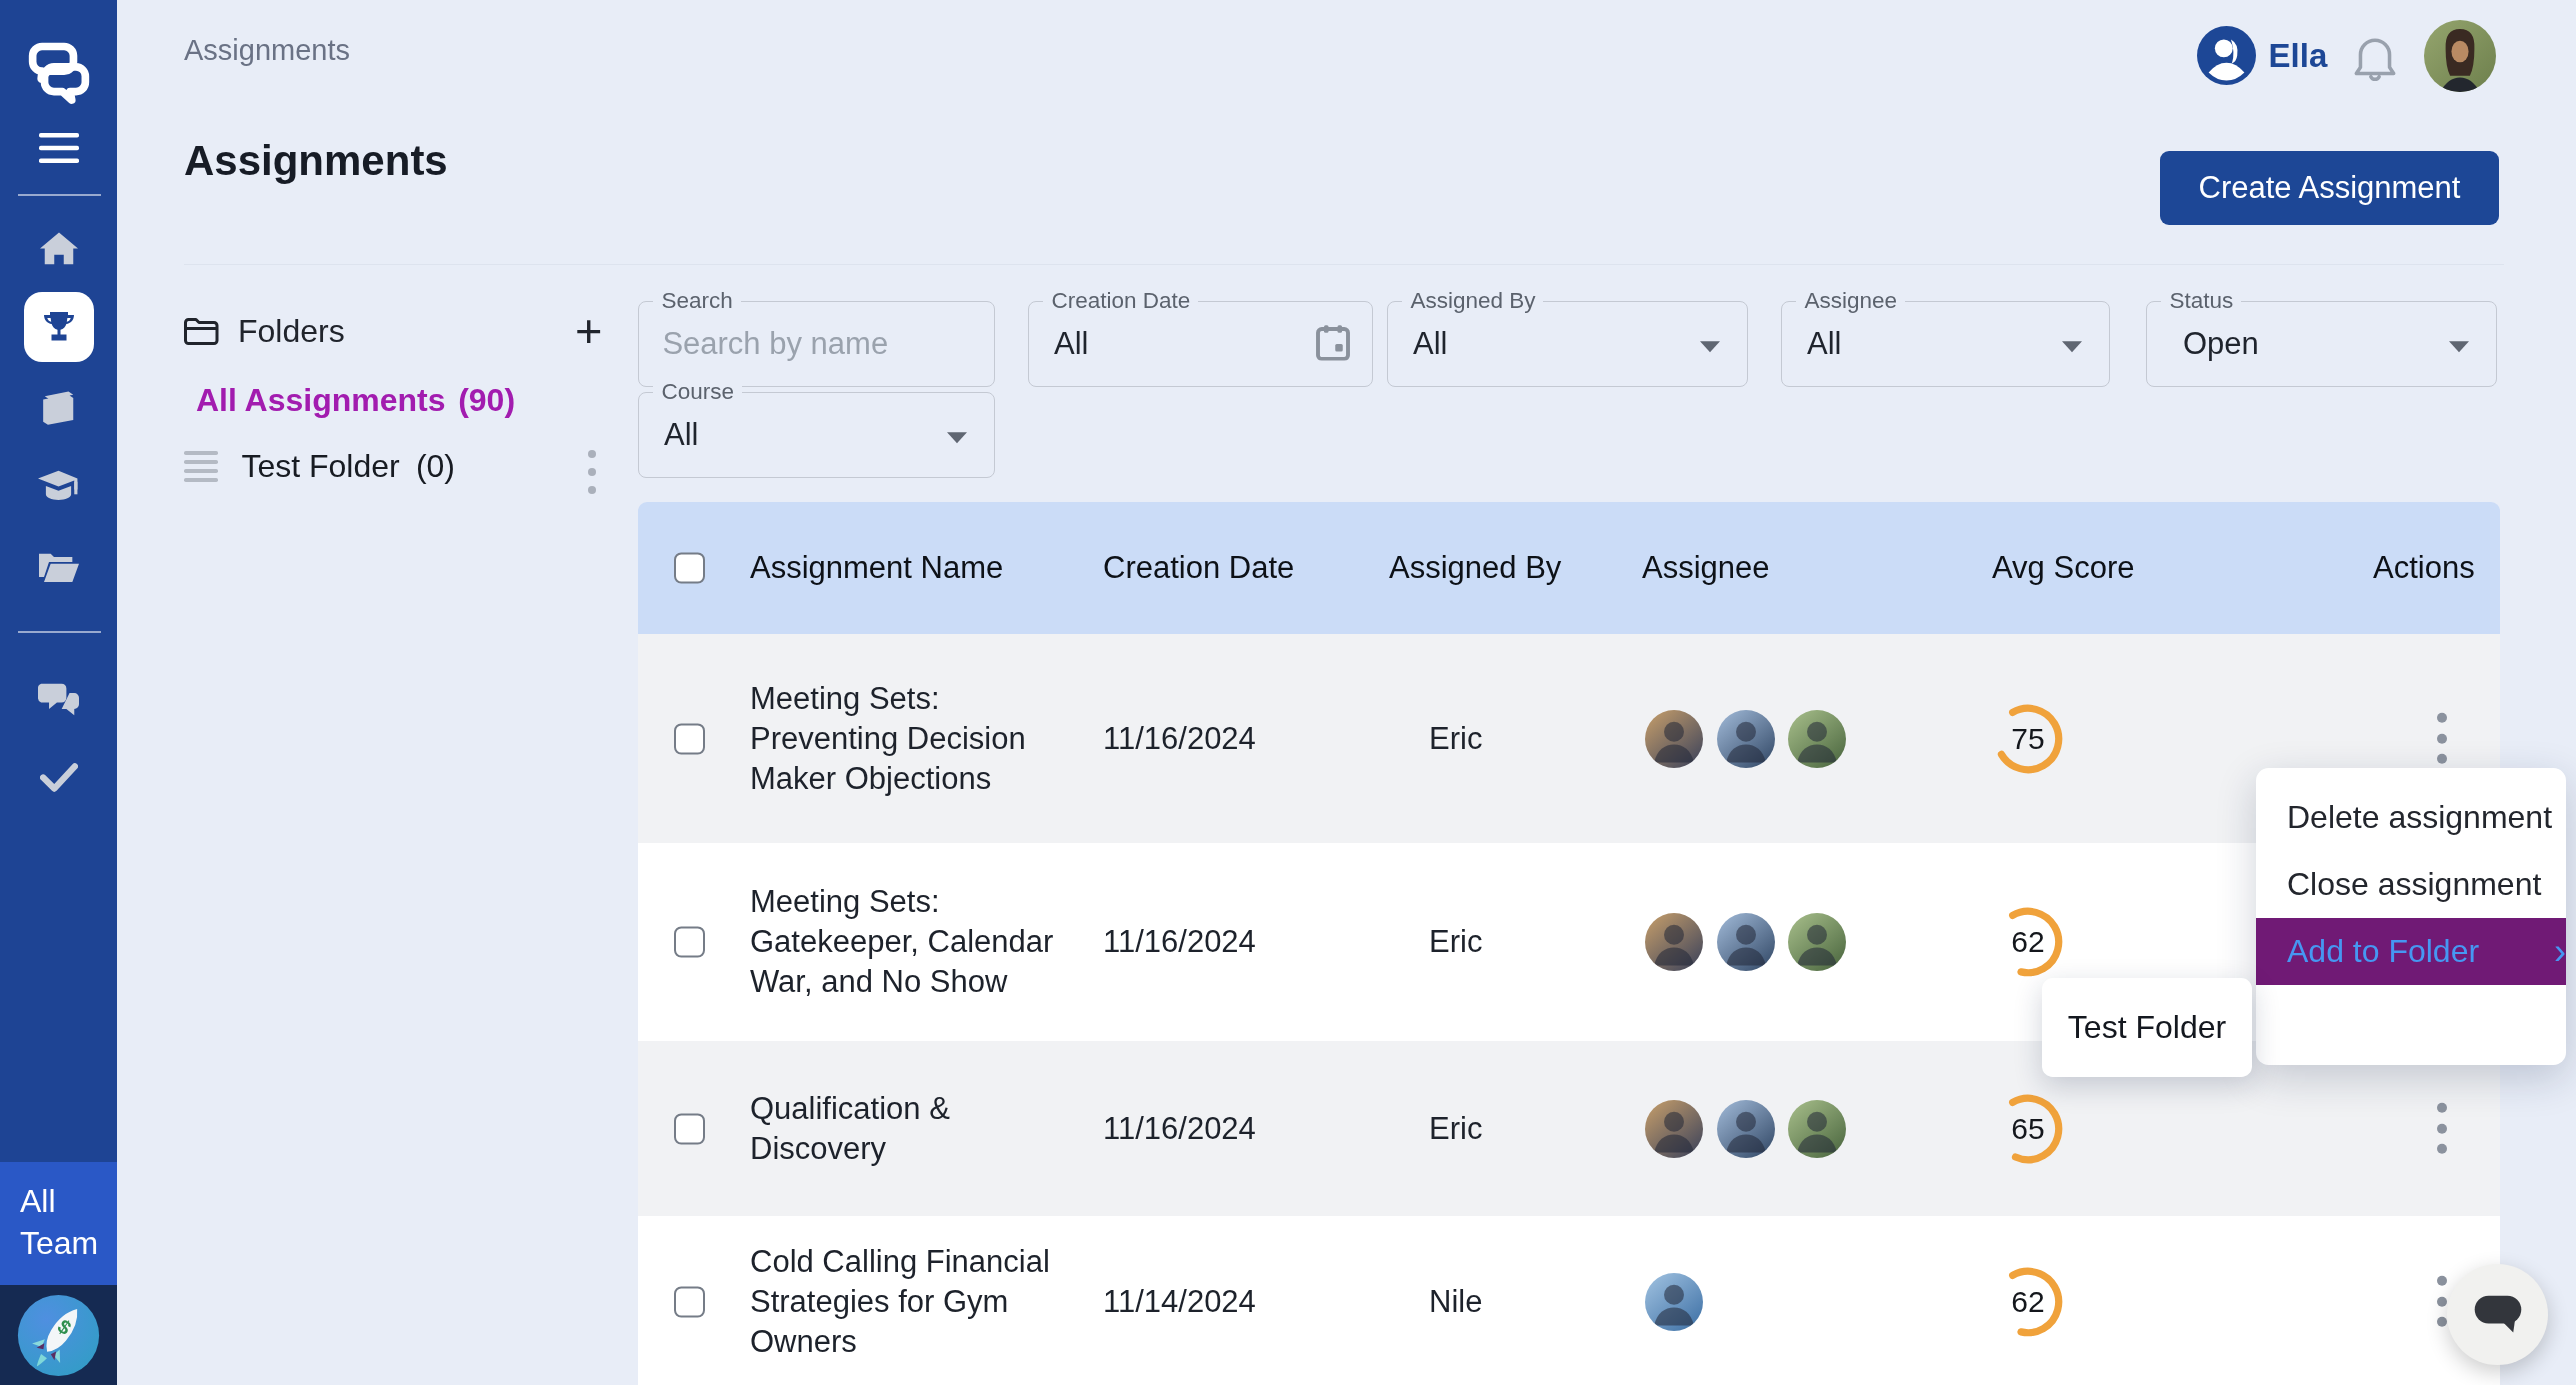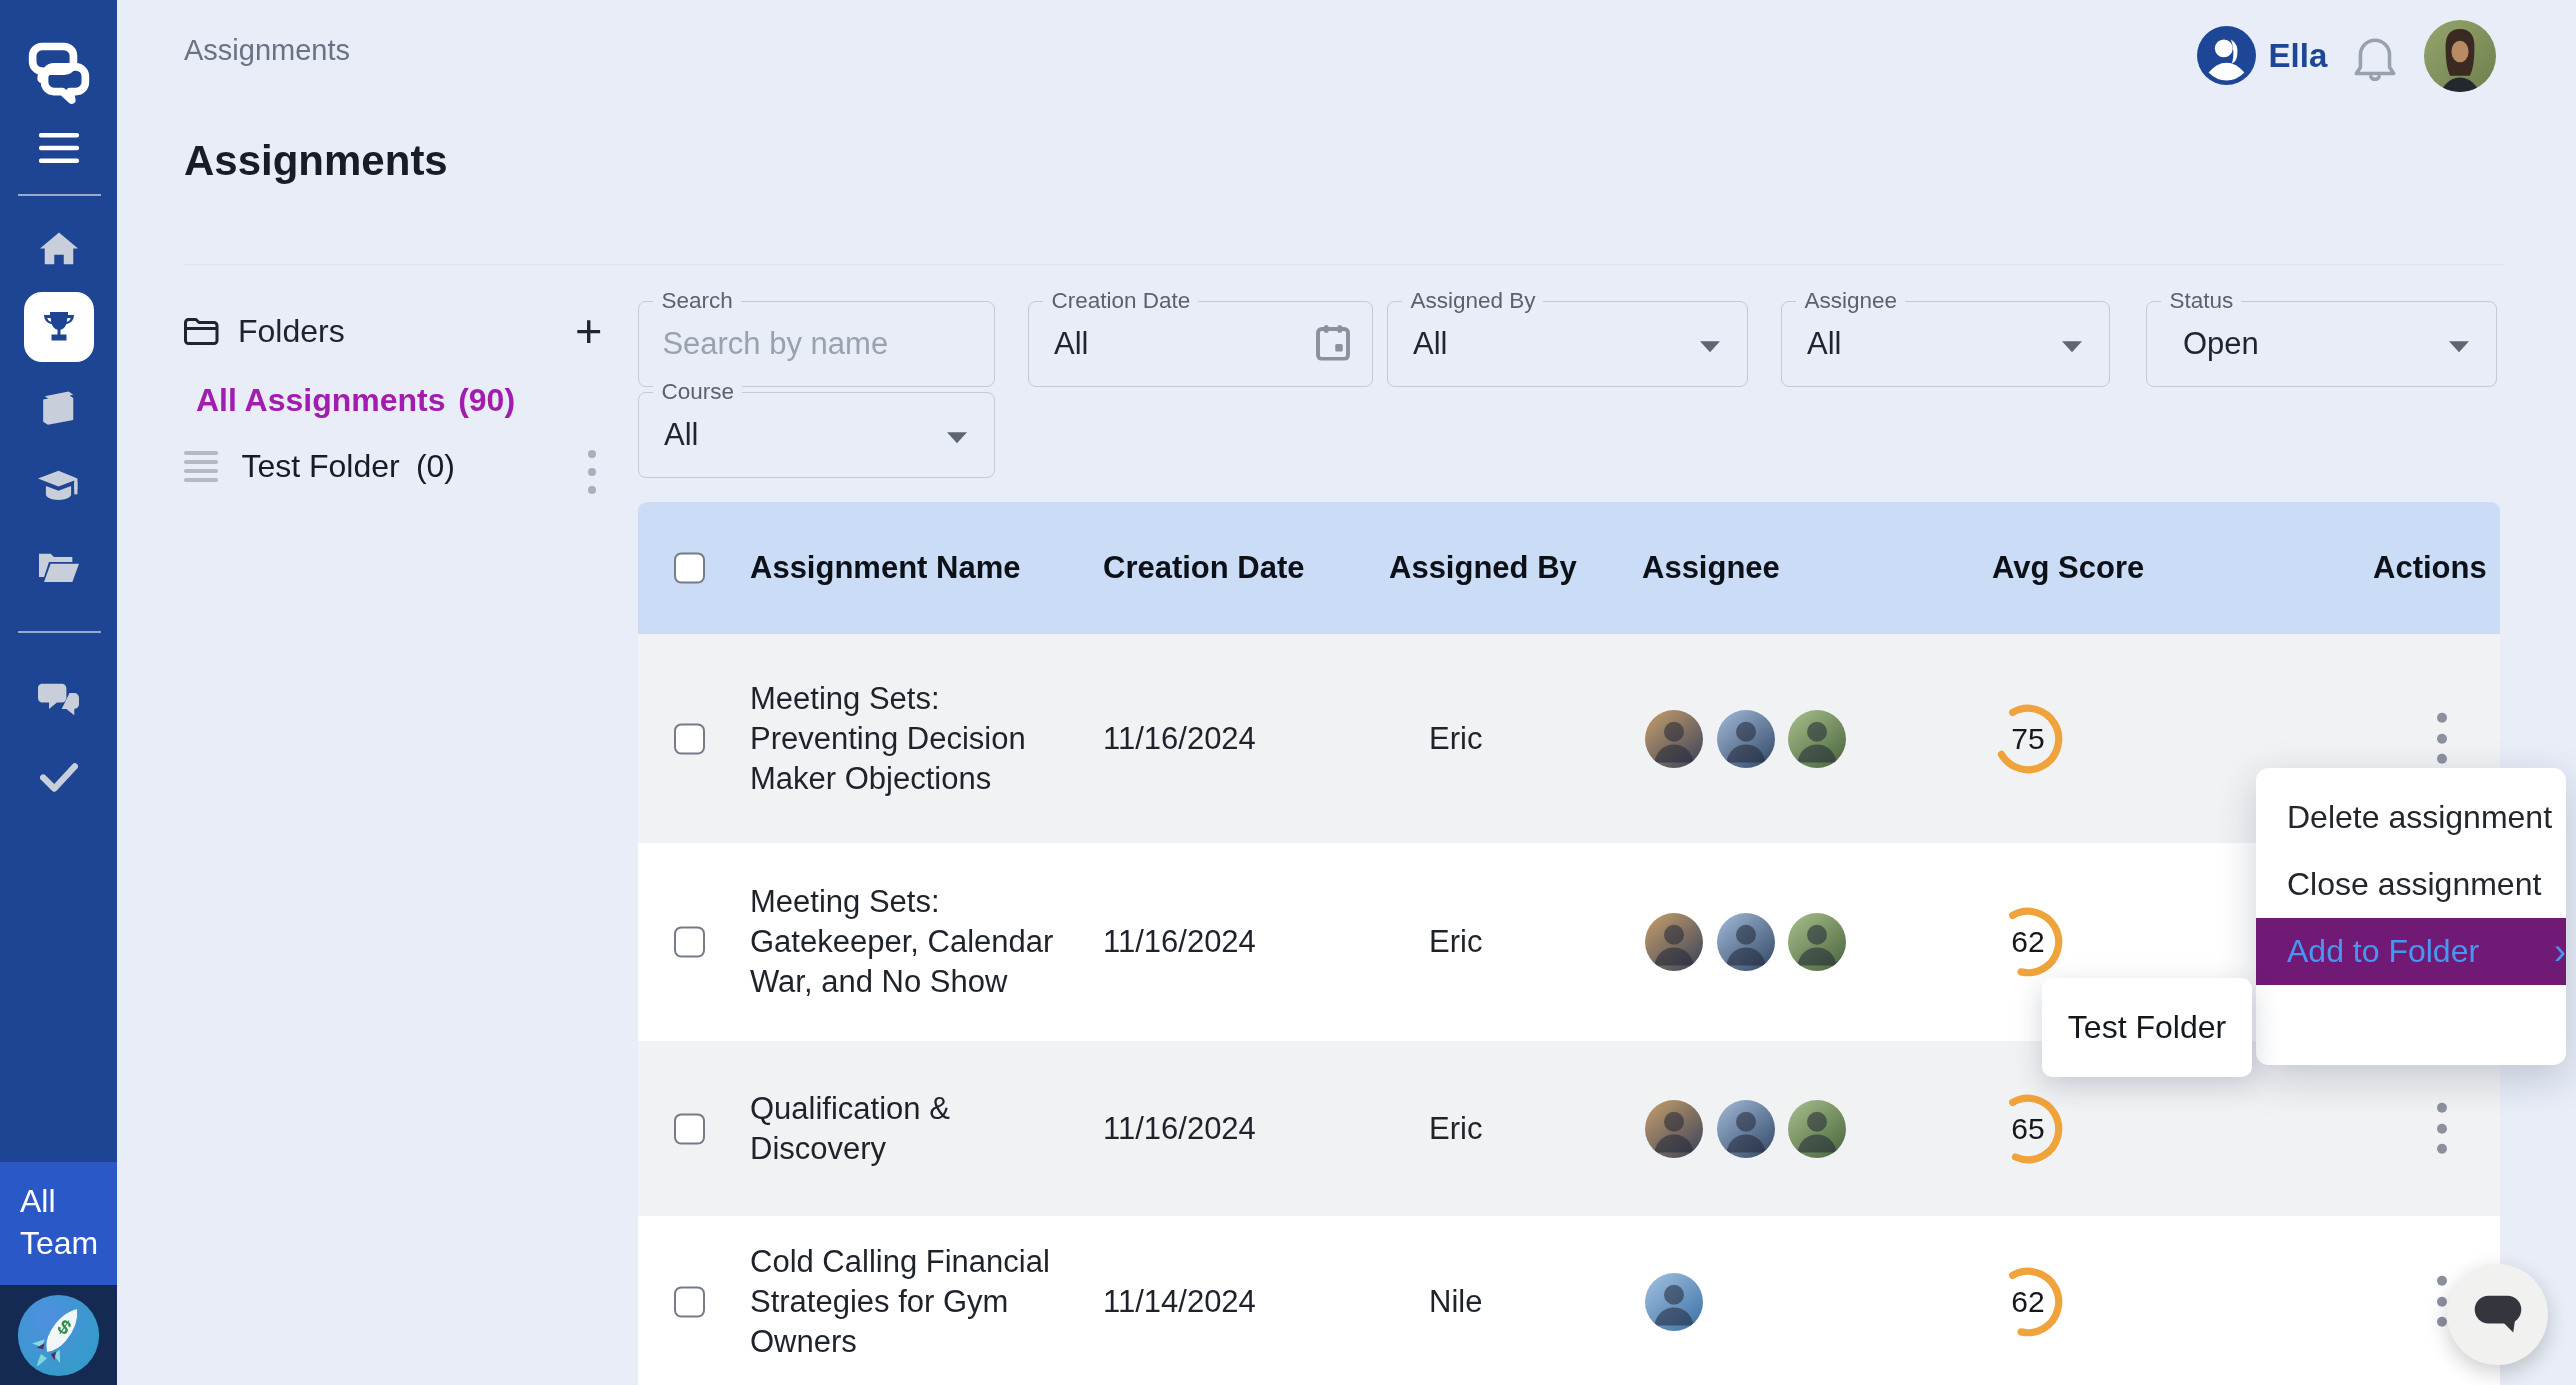--- a/index.html
+++ b/index.html
@@ -56,21 +56,21 @@
   .f-search{left:638px;top:301px;width:357px;}
   .f-cdate{left:1028px;top:301px;width:345px;cursor:pointer;}
   .f-aby{left:1387px;top:301px;width:361px;cursor:pointer;}
   .f-anee{left:1781px;top:301px;width:329px;cursor:pointer;}
   .f-status{left:2146px;top:301px;width:351px;cursor:pointer;}
   .f-course{left:638px;top:392px;width:357px;cursor:pointer;}
 
   
   .table{position:absolute;left:638px;top:502px;width:1862px;}
   .thead{position:relative;height:132px;background:#cbdcf7;border-radius:9px 9px 0 0;}
-  .th{position:absolute;top:50%;transform:translateY(-50%);font-weight:700;font-size:31px;color:#0d1117;white-space:nowrap;}
+  .th{position:absolute;top:50%;transform:translateY(-50%);font-weight:400;font-size:31px;color:#0d1117;white-space:nowrap;}
   .cb{position:absolute;left:36px;top:50%;transform:translateY(-50%);width:31px;height:31px;border:2.7px solid #757c87;
       border-radius:7.2px;background:#fff;cursor:pointer;}
   .trow{position:relative;width:1862px;}
   .trow.alt{background:#f1f2f4;}
   .trow.wht{background:#ffffff;}
   .cell{position:absolute;top:50%;transform:translateY(-50%);font-size:31px;color:#1d222b;white-space:nowrap;}
   .cell.name{left:112px;width:334px;line-height:40px;white-space:normal;}
   .cell.date{left:465px;}
   .cell.by{left:751px;margin-left:40px;}
   .cell.avs{left:1007px;display:flex;gap:13.5px;}
@@ -217,20 +217,21 @@
           </linearGradient>
         </defs>
       <rect width="80" height="80" fill="url(#pg)"></rect>
       <path d="M40 10 q-17 0-16 22 q0 20 5 30 l22 0 q5-10 5-30 q1-22-16-22z" fill="#3a2a22"></path>
       <ellipse cx="40" cy="35" rx="9.5" ry="12" fill="#b98a63"></ellipse>
       <path d="M18 80 q9-16 22-16 t22 16z" fill="#23272e"></path>
     </svg>
   </div>
 
   <h1 class="page-title" style="margin:0;">Assignments</h1>
+  <div class="create-btn">Create Assignment</div>
   <div class="title-divider"></div>
 
   <div class="fold-head">
     <svg width="36" height="31" viewBox="0 0 24 20" fill="none" stroke="#20242c" stroke-width="2" stroke-linejoin="round">
       <path d="M1 4a2 2 0 0 1 2-2h5l2 2h10a2 2 0 0 1 2 2v10a2 2 0 0 1-2 2H3a2 2 0 0 1-2-2z"></path>
         <path d="M1 8h21"></path>
     </svg>
     <span>Folders</span>
   </div>
   <div class="fold-plus">+</div>

